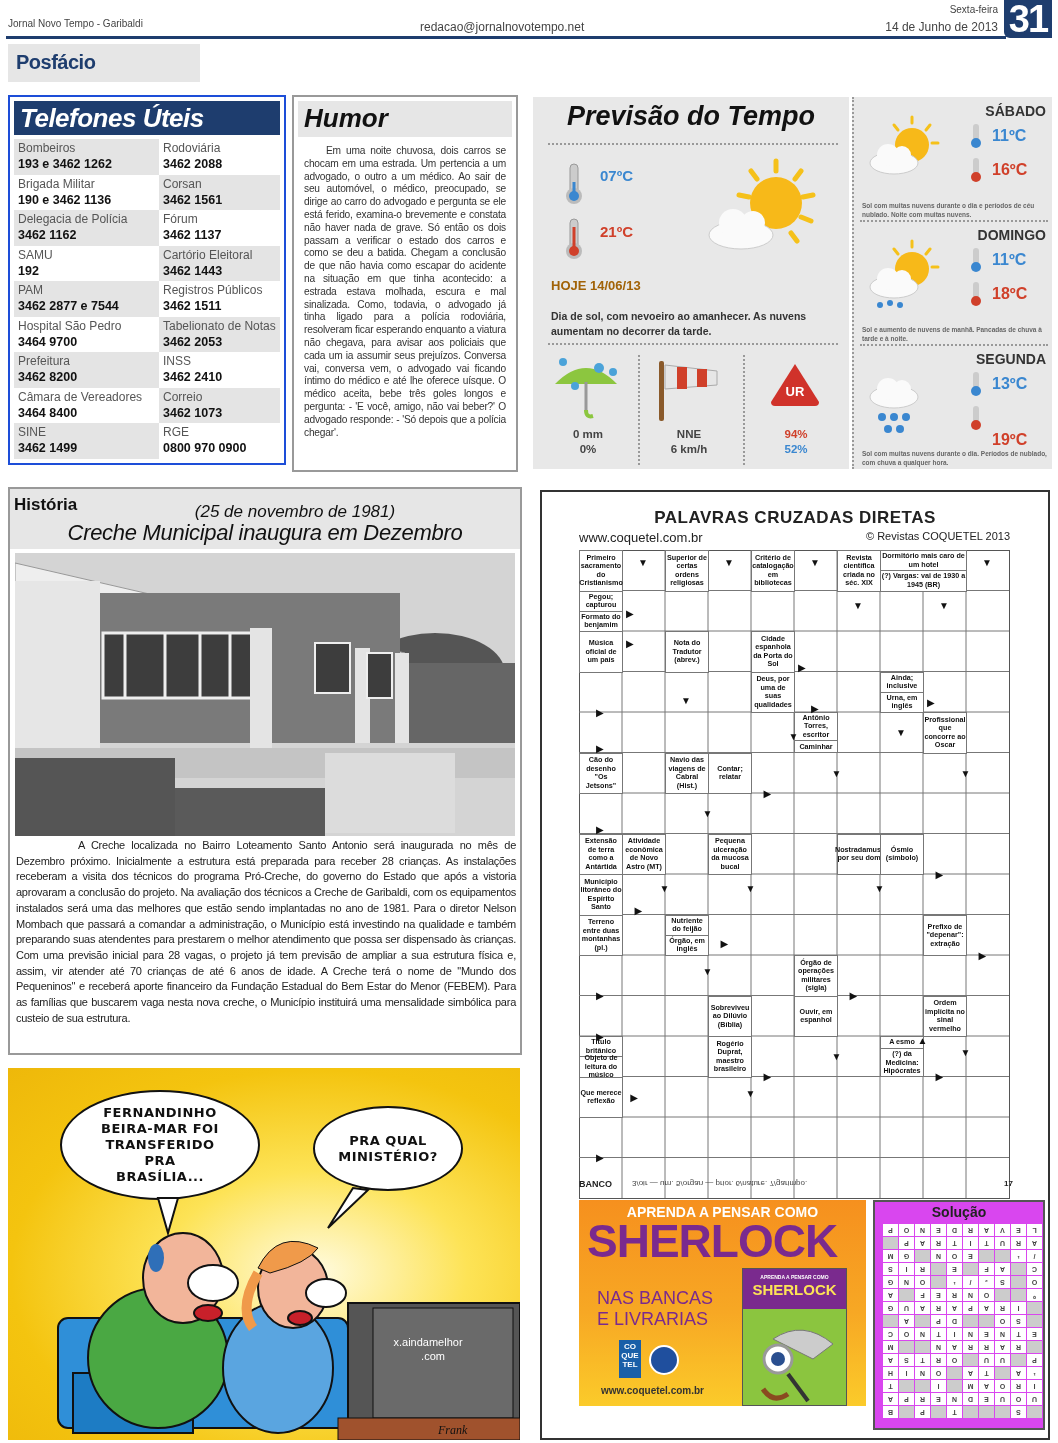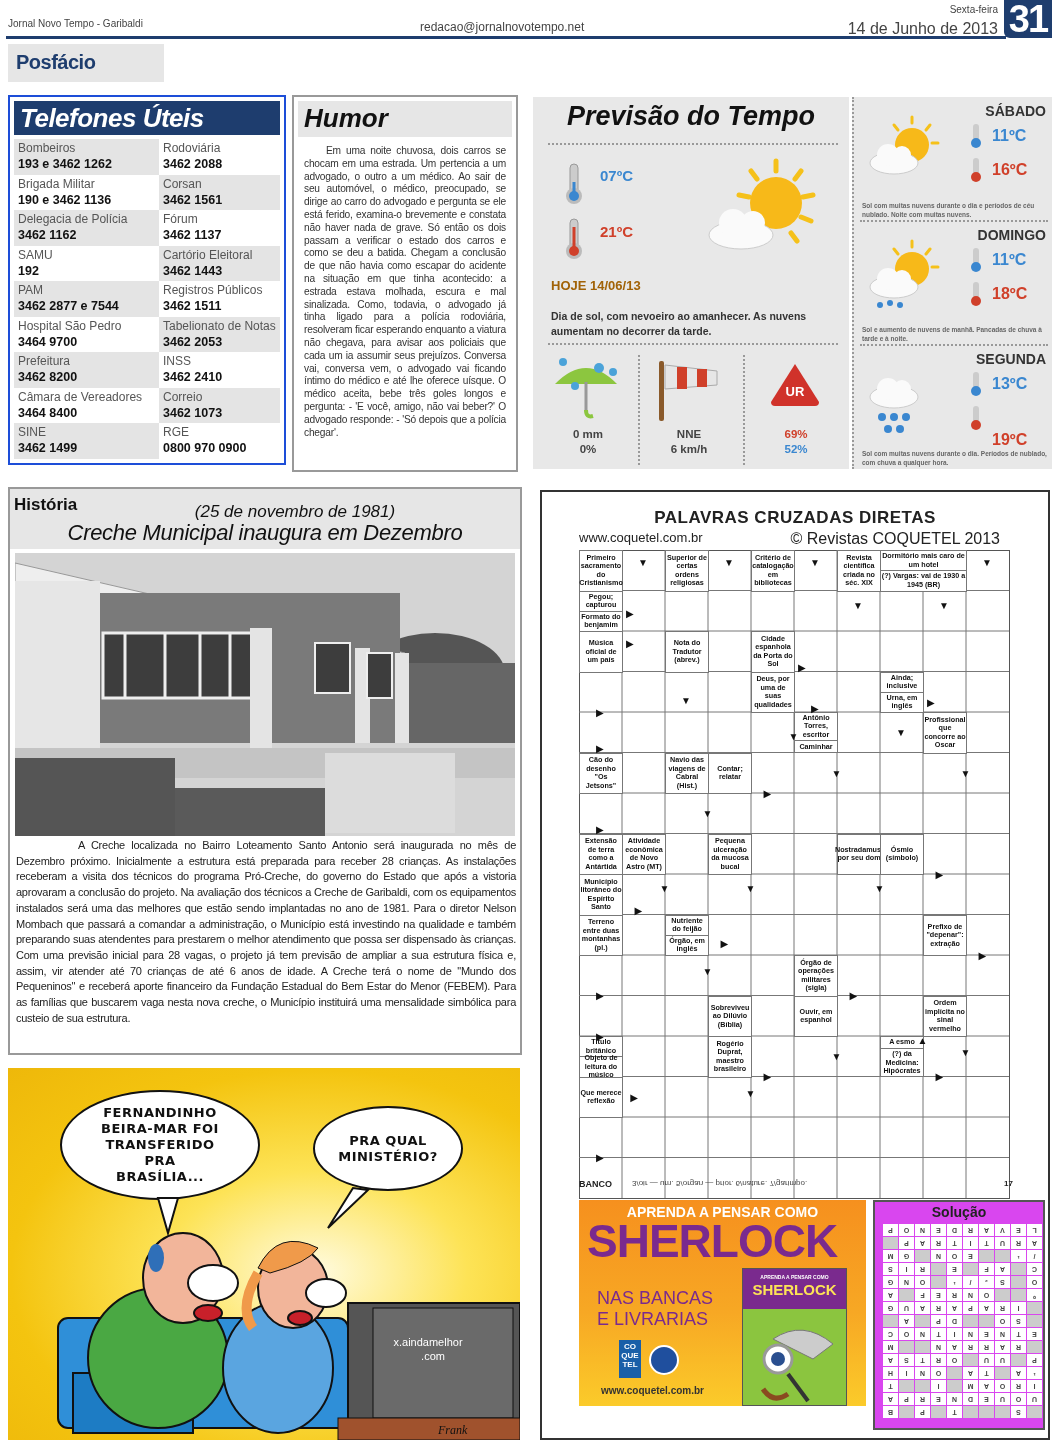--- a/index.html
+++ b/index.html
@@ -2,24 +2,24 @@
 <html><head>
 <meta charset="utf-8">
 <style>
 *{box-sizing:border-box;margin:0;padding:0}
 body{width:1058px;height:1443px;background:#fff;font-family:"Liberation Sans",sans-serif;color:#222;position:relative;overflow:hidden}
 .abs{position:absolute}
 
 .hdr-left{left:8px;top:18px;font-size:10px;color:#444}
 .hdr-mid{left:420px;top:20px;font-size:12px;color:#444}
 .hdr-day{right:60px;top:4px;font-size:10px;color:#444;text-align:right}
-.hdr-date{right:60px;top:20px;font-size:16px;color:#444;text-align:right}
+.hdr-date{right:60px;top:20px;font-size:12px;color:#444;text-align:right}
 .pagenum{right:6px;top:0;width:48px;height:38px;background:#1e3d6e;color:#fff;font:bold 38px/38px "Liberation Sans",sans-serif;text-align:center;letter-spacing:-2px;border-radius:0 0 0 6px}
 .hdr-line{left:6px;top:36px;width:1000px;height:3px;background:#1e3d6e}
-.section-tab{left:8px;top:44px;width:156px;height:38px;background:#e6e6e6}
+.section-tab{left:8px;top:44px;width:192px;height:38px;background:#e6e6e6}
 .section-tab span{position:absolute;left:8px;top:7px;font:bold 20px "Liberation Sans",sans-serif;color:#1e3d6e;letter-spacing:-0.5px}
 
 .tel{left:8px;top:95px;width:278px;height:370px;border:2px solid #1d4ed8;background:#fff;padding:4px}
 .tel-title{background:#1e3d6e;color:#fff;font:italic bold 26px "Liberation Sans",sans-serif;padding:2px 6px;height:34px;line-height:30px;letter-spacing:-0.5px}
 .tel-grid{display:grid;grid-template-columns:145px 1fr;margin-top:4px}
 .tel-cell{padding:1px 4px;height:35.5px}
 .tel-cell.g{background:#e4e4e4}
 .tel-name{font-size:12px;color:#555;line-height:16px;white-space:nowrap}
 .tel-num{font-size:12.5px;font-weight:bold;color:#111;line-height:17px;white-space:nowrap}
 
@@ -48,21 +48,21 @@
 .hist-title{position:absolute;left:0;width:510px;top:31px;text-align:center;font:italic 22px "Liberation Sans",sans-serif;color:#111;letter-spacing:-0.3px}
 .photo{position:absolute;left:5px;top:64px;width:500px;height:283px;background:linear-gradient(180deg,#d8d8d8 0%,#cfcfcf 40%,#9a9a9a 70%,#6a6a6a 100%);overflow:hidden}
 .hist-text{position:absolute;left:6px;top:349px;width:500px;font-size:11px;line-height:15.7px;text-align:justify;color:#222;text-indent:62px;letter-spacing:-0.25px}
 
 .cartoon{left:8px;top:1068px;width:512px;height:372px;background:radial-gradient(ellipse at 60% 55%,#fffbe0 0%,#fde356 35%,#f4c40f 70%,#eeb80a 100%);overflow:hidden}
 .bubble{position:absolute;background:#fff;border:2px solid #111;border-radius:50%;font:bold 13px/16px "DejaVu Sans",sans-serif;text-align:center;color:#111;display:flex;align-items:center;justify-content:center;letter-spacing:0.5px}
 
 .cw{left:540px;top:490px;width:510px;height:950px;border:2px solid #333;background:#fff}
 .cw-title{position:absolute;left:0;width:506px;top:16px;text-align:center;font:900 17px "Liberation Sans",sans-serif;letter-spacing:0.5px}
 .cw-url{position:absolute;left:37px;top:38px;font-size:13px}
-.cw-copy{position:absolute;right:48px;top:38px;font-size:16px}
+.cw-copy{position:absolute;right:38px;top:38px;font-size:11px}
 .cw-grid{position:absolute;left:37px;top:58px}
 .clue{position:absolute;font:bold 7.2px/8.5px "Liberation Sans",sans-serif;text-align:center;display:flex;align-items:center;justify-content:center;color:#111;background:#fff;border:1px solid #777}
 .arrow{position:absolute;font-size:10px;color:#111;line-height:10px}
 .cw-banco{position:absolute;left:37px;top:687px;font:bold 9px "Liberation Sans",sans-serif}
 .cw-banco-ans{position:absolute;left:90px;top:687px;font-size:8px;color:#444;transform:scaleY(-1)}
 .cw-num{position:absolute;left:462px;top:687px;font:bold 8px "Liberation Sans",sans-serif}
 
 .ad{position:absolute;left:37px;top:708px;width:287px;height:206px;background:linear-gradient(180deg,#f6901e 0%,#f7a824 55%,#fbcb2a 100%);overflow:hidden}
 .ad-top{position:absolute;left:0;width:287px;top:4px;text-align:center;color:#fff;font:bold 14px "Liberation Sans",sans-serif}
 .ad-sherlock{position:absolute;left:8px;top:14px;color:#7a2a8e;font:bold 46px "Liberation Sans",sans-serif;letter-spacing:-1px}
@@ -232,21 +232,21 @@
     </svg>
   <div class="wx-stat" style="left:5px">
       <div>0 mm</div>
       <div>0%</div>
     </div>
   <div class="wx-stat" style="left:106px">
       <div>NNE</div>
       <div>6 km/h</div>
     </div>
   <div class="wx-stat" style="left:213px">
-      <div class="red">69%</div>
+      <div class="red">94%</div>
       <div class="blue">52%</div>
     </div>
 </div>
 
 <div class="abs wx-side" id="wx-side">
     <div class="day-name" style="top: 6px;">SÁBADO</div>
     <svg width="80" height="80" style="position: absolute; left: 10px; top: 16px;">
       <g stroke="#f5c11a" stroke-width="3" stroke-linecap="round">
         <line x1="50" y1="4" x2="50" y2="10"></line>
         <line x1="68" y1="12" x2="64" y2="17"></line>

